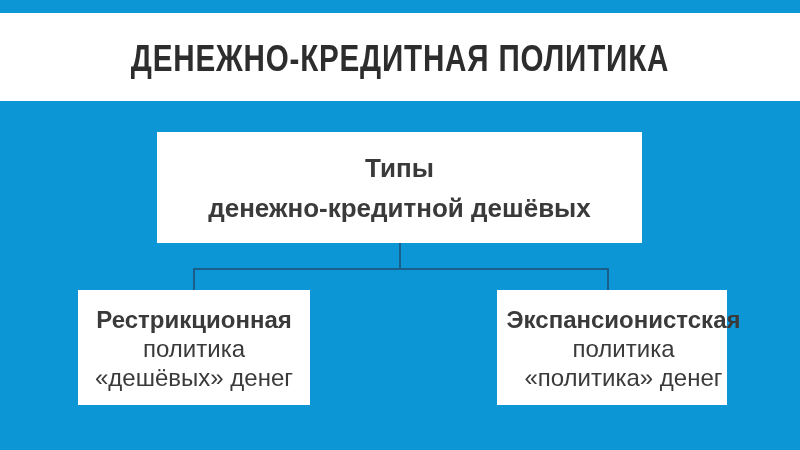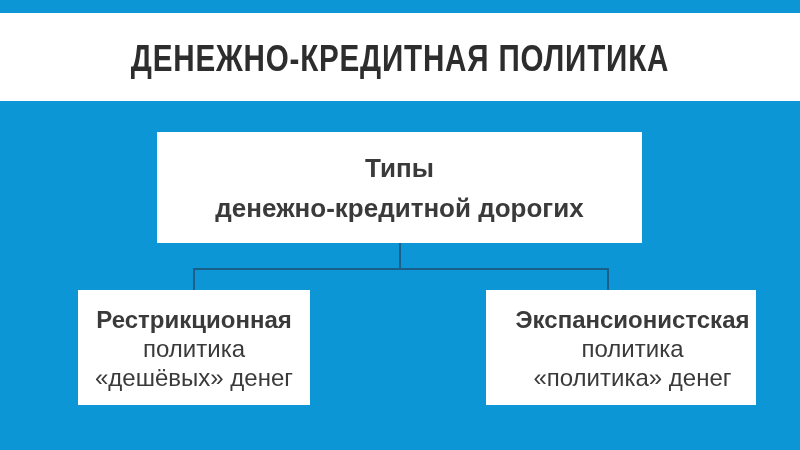--- a/index.html
+++ b/index.html
@@ -64,21 +64,21 @@
     width: 232px;
     height: 115px;
     padding-top: 15px;
     font-size: 24px;
     line-height: 29px;
   }
   .child-node .first-line {
     font-weight: 700;
   }
   .child-left  { left: 78px; }
-  .child-right { left: 486px; width: 270px; padding-left: 23px; }
+  .child-right { left: 497px; width: 230px; padding-left: 23px; }
   .connector {
     position: absolute;
     background: #1a5f89;
   }
   .conn-stem       { left: 399px; top: 243px; width: 2px;  height: 26px; }
   .conn-crossbar   { left: 193px; top: 268px; width: 416px; height: 2px; }
   .conn-drop-left  { left: 193px; top: 268px; width: 2px;  height: 23px; }
   .conn-drop-right { left: 607px; top: 268px; width: 2px;  height: 23px; }
 </style>
 </head>
@@ -87,21 +87,21 @@
 <div class="slide">
 
   <div class="title-band"></div>
 
   <div class="slide-title">ДЕНЕЖНО-КРЕДИТНАЯ ПОЛИТИКА</div>
 
   <div>
 
     <div class="node root-node">
       <div>Типы</div>
-      <div>денежно-кредитной дорогих</div>
+      <div>денежно-кредитной дешёвых</div>
     </div>
 
     <div class="connector conn-stem"></div>
     <div class="connector conn-crossbar"></div>
     <div class="connector conn-drop-left"></div>
     <div class="connector conn-drop-right"></div>
 
     <div class="node child-node child-left">
       <div class="first-line">Рестрикционная</div>
       <div>политика</div>

